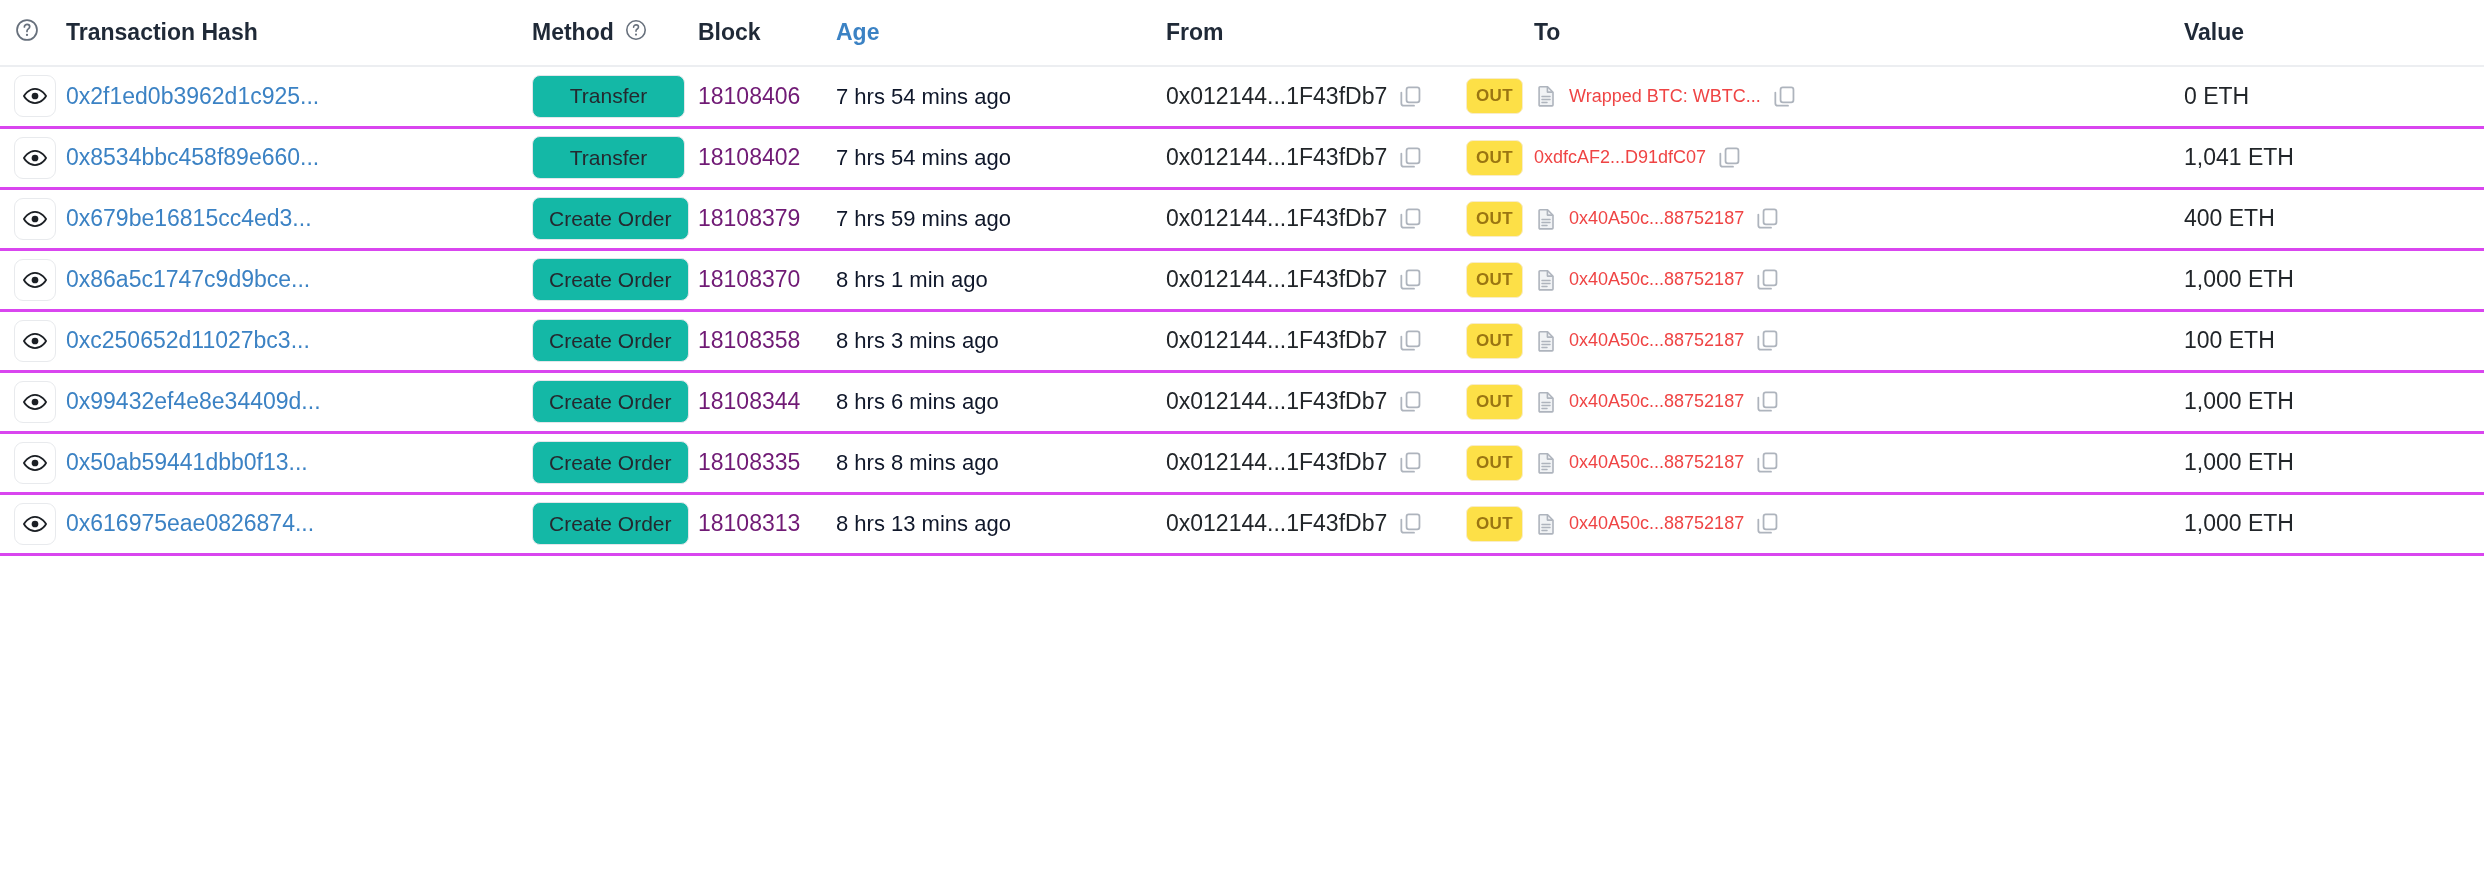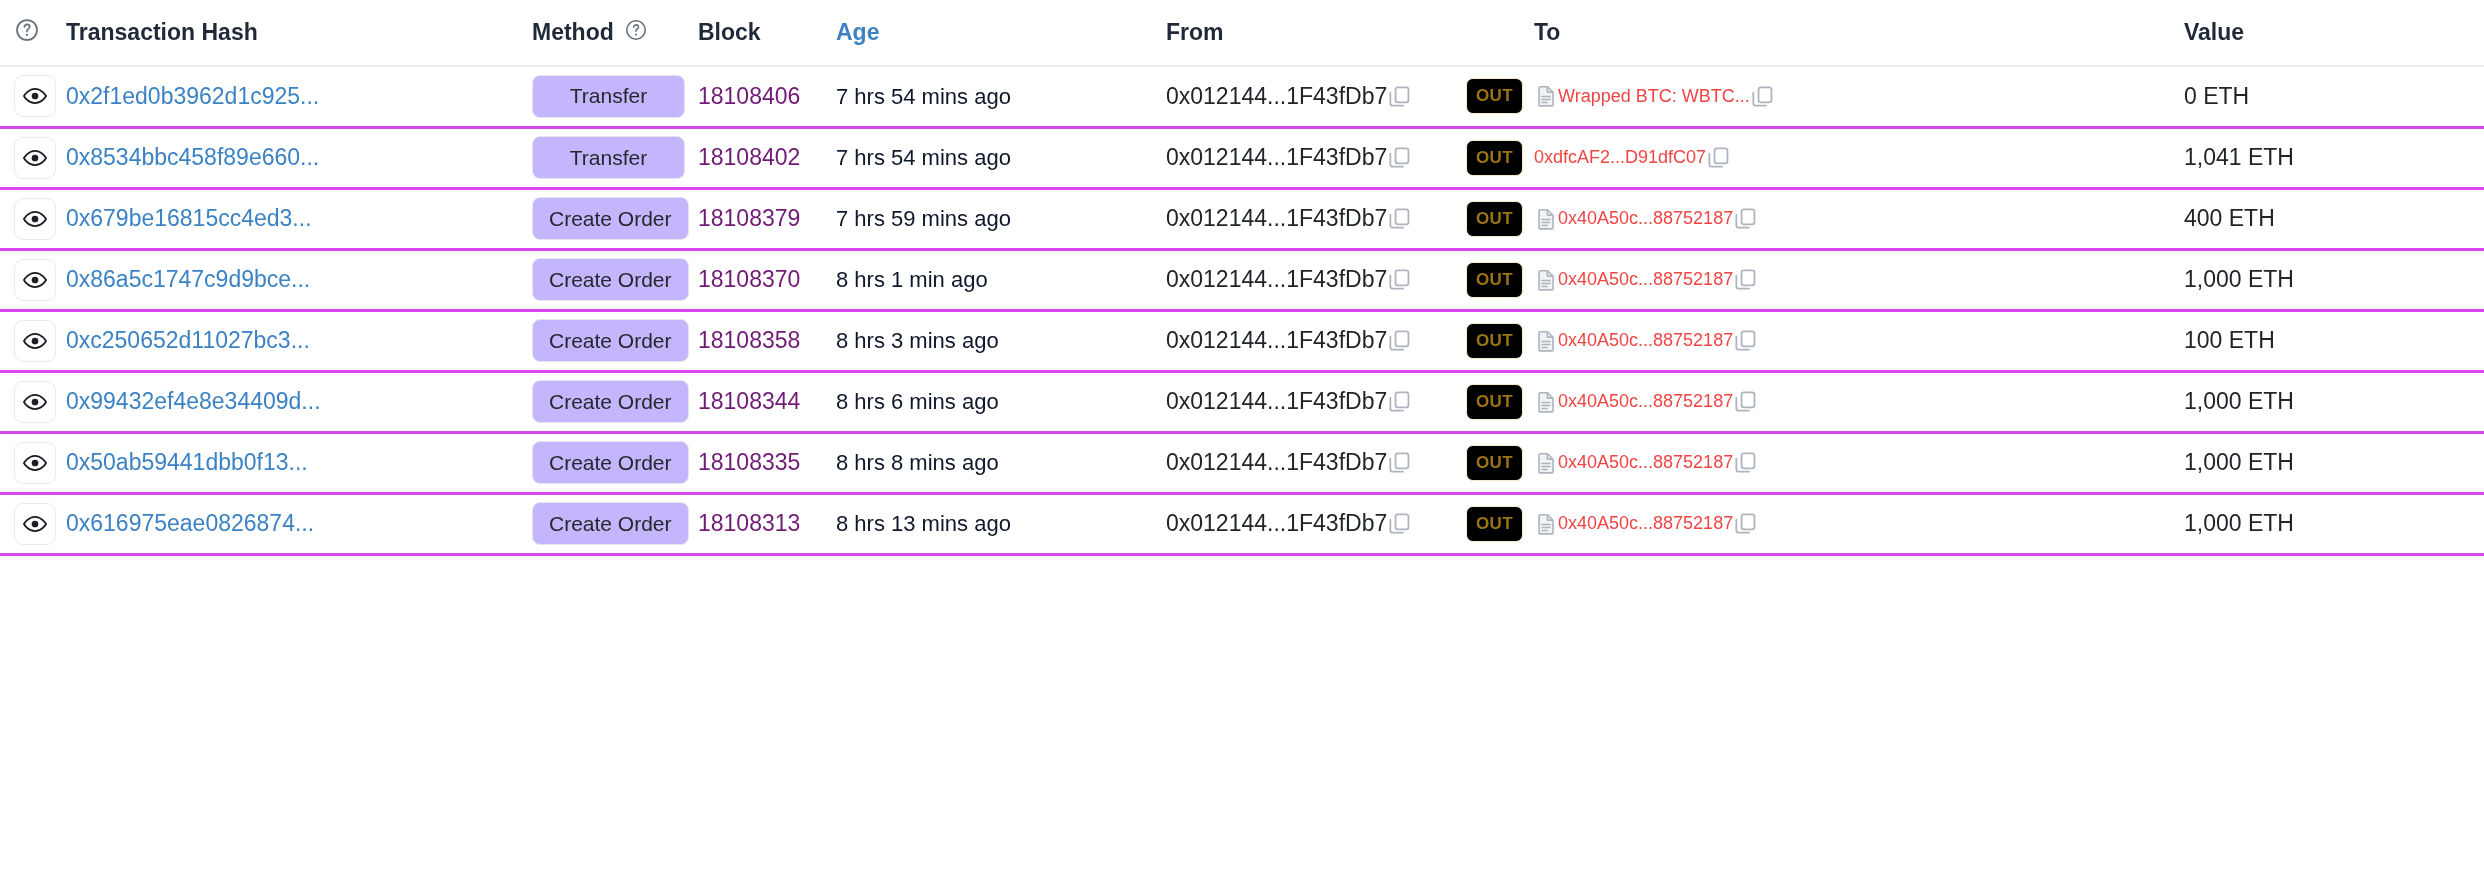--- a/index.html
+++ b/index.html
@@ -94,56 +94,57 @@
   
   .method-badge {
     display: inline-flex;
     align-items: center;
     justify-content: center;
     min-width: 153px;
     height: 43px;
     padding: 0 16px;
     border: 1px solid #e3e6ea;
     border-radius: 8px;
-    background: #c4b5fd;
+    background: #14b8a6;
     font-size: 21px;
     color: #24292f;
     cursor: pointer;
   }
 
   
   .block-link {
     color: #701a75;
     text-decoration: none;
     font-size: 23px;
     cursor: pointer;
   }
 
   .age-text { color: #0f172a; font-size: 22px; }
 
   
   .addr-row {
     display: flex;
     align-items: center;
+    gap: 11px;
   }
   .addr-plain { color: #212529; font-size: 23px; }
   .addr-link  { color: #ef4444; font-size: 18px; text-decoration: none; cursor: pointer; }
 
   .copy-ic { cursor: pointer; flex: none; }
   .doc-ic  { flex: none; }
 
   
   .dir-badge {
     display: inline-flex;
     align-items: center;
     justify-content: center;
     width: 57px;
     height: 36px;
     border-radius: 7px;
-    background: #000000;
+    background: #fde047;
     border: 1px solid #f8ecc9;
     color: #9a7512;
     font-size: 17px;
     font-weight: bold;
     letter-spacing: 0.4px;
   }
 
   .value-text { font-size: 23px; color: #212529; margin-top: 12px; }
 </style>
 </head>

